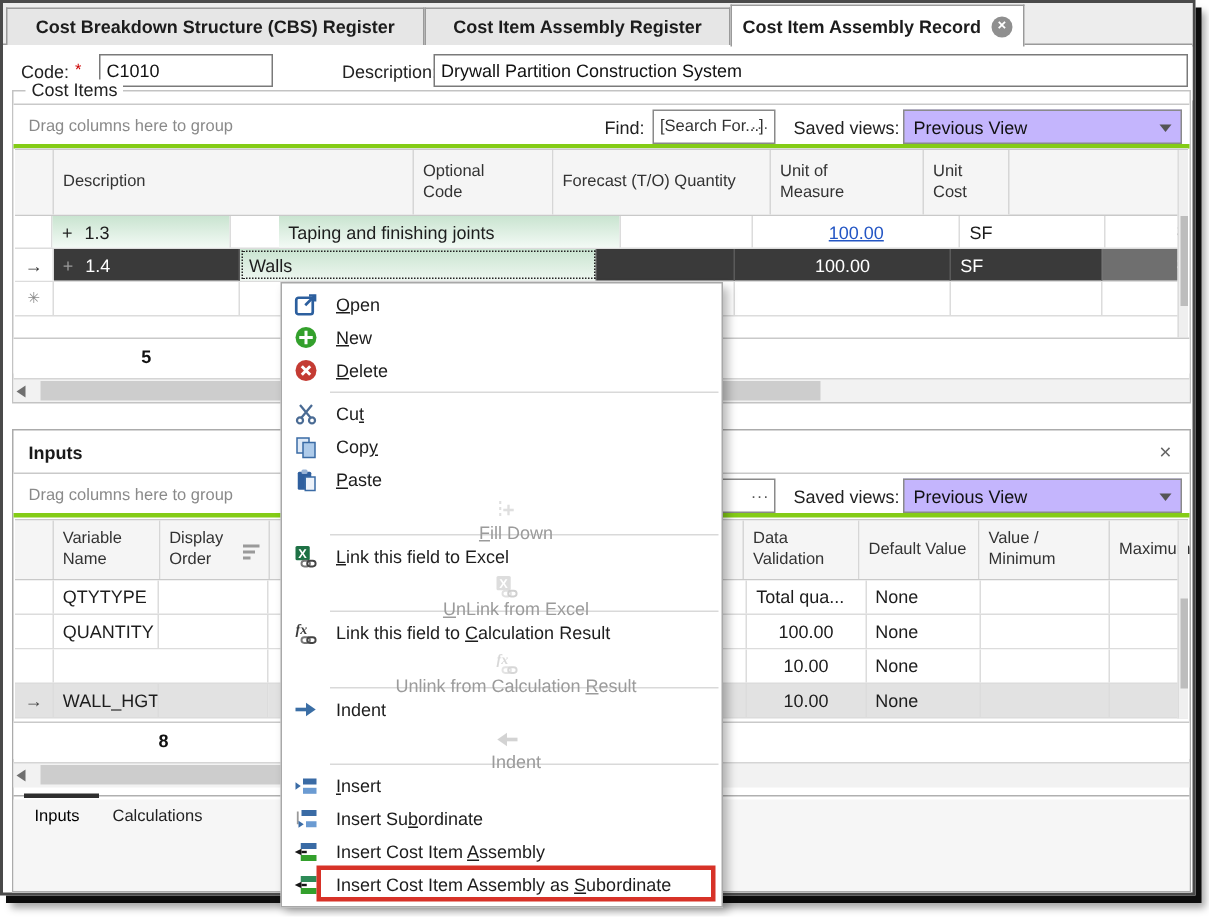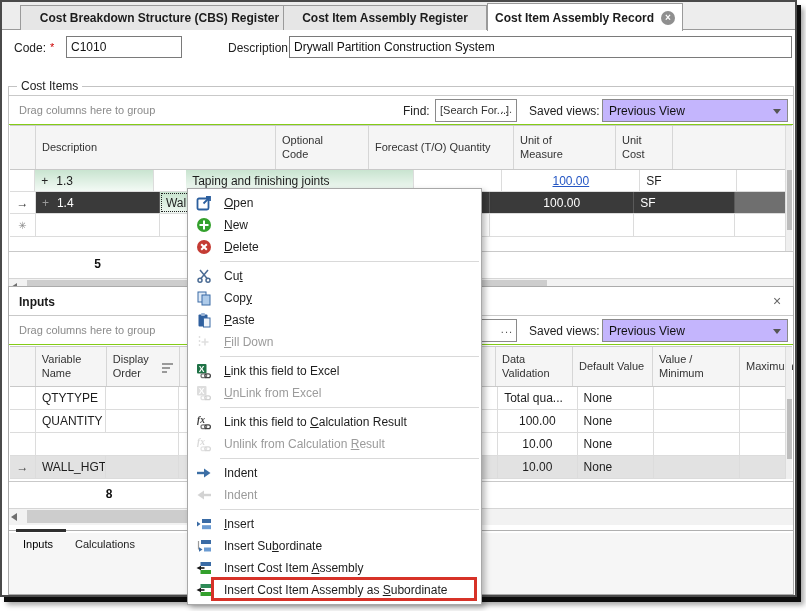--- a/index.html
+++ b/index.html
@@ -20,25 +20,25 @@
     font-size:10px; line-height:14px; text-align:center; font-weight:bold; }
 
   
   #formrow { position:absolute; left:0; top:29px; right:0; height:36px; background:#fff; }
   .flabel { font-size:12px; color:#222; position:absolute; top:10px; }
   .req { color:#cc0000; font-size:11px; position:absolute; top:10px; }
   .tfield { position:absolute; top:5px; height:22px; border:1px solid #7a7a7a; background:#fff;
     font-size:12px; color:#111; padding:3px 4px; }
 
   
-  #ci-box { position:absolute; left:6px; top:84px; width:786px; height:209px;
+  #ci-box { position:absolute; left:6px; top:58px; width:786px; height:209px;
     border:1px solid #c3c3c3; background:#fff; }
   #ci-legend { position:absolute; left:8px; top:-8px; background:#fff; padding:0 4px;
     font-size:12px; color:#222; }
-  .toolbar { position:absolute; left:0; right:0; height:30px; border-bottom:1px solid #84cc16; background:#fff; }
+  .toolbar { position:absolute; left:0; right:0; height:30px; border-bottom:3px solid #84cc16; background:#fff; }
   #ci-toolbar { top:8px; border-top:1px solid #c9c9c9; }
   .drag-hint { position:absolute; left:10px; top:8px; font-size:11px; color:#8a8a8a; }
   .find-label { position:absolute; font-size:12px; color:#222; top:8px; }
   .searchbox { position:absolute; top:3px; height:23px; border:1px solid #8a8a8a; background:#fff; }
   .searchbox .ph { position:absolute; left:4px; top:4px; font-size:11px; color:#333; }
   .sb-ellipsis { position:absolute; right:3px; top:3px; font-size:11px; color:#555; letter-spacing:1px; }
   .saved-label { position:absolute; font-size:12px; color:#222; top:8px; }
   .dropdown { position:absolute; top:3px; height:23px; border:1px solid #8a8a8a; background:#c4b5fd; }
   .dd-value { position:absolute; left:6px; top:4px; font-size:12px; color:#111; }
   .dd-arrow { position:absolute; right:6px; top:9px; width:0; height:0;
@@ -91,34 +91,34 @@
   .foot-tab { position:absolute; top:8px; font-size:11px; color:#222; }
   #ip-footer-bg { position:absolute; left:0; right:0; top:3px; bottom:0; background:#f6f6f6; }
 
   
   #menu { position:absolute; left:185px; top:186px; width:295px; background:#fff;
     border:1px solid #a8a8a8; box-shadow:3px 3px 6px rgba(0,0,0,.28); z-index:50; padding:3px 0; }
   .mi { height:22px; display:flex; align-items:center; font-size:12px; color:#1d1d1d; padding-left:7px; }
   .mi-icon { width:17px; height:17px; flex:0 0 17px; display:flex; align-items:center; justify-content:center; }
   .mi-icon svg { width:16px; height:16px; display:block; }
   .mi-label { margin-left:12px; white-space:nowrap; }
-  .mi.disabled { color:#9b9b9b; }
+  .mi.disabled { color:#9b9b9b;flex-direction:column; }
   .mi.disabled .mi-icon { filter:grayscale(1); opacity:.45; }
   .mi-sep { height:0; border-top:1px solid #d9d9d9; margin:3px 2px 3px 32px; }
   #red-box { position:absolute; left:23px; right:4px; border:3px solid #d73228; pointer-events:none; }
   u { text-decoration:underline; }
 </style>
 </head>
 <body>
 
 <div id="window">
 <div id="chrome">
 
   <div id="tabbar">
-        <div class="tab" style="left: 18px; width: 279px;">
+        <div class="tab" style="left: 2px; width: 279px;">
           <span>Cost Breakdown Structure (CBS) Register</span>
         </div>
         <div class="tab" style="left: 281px; width: 204px;">
           <span>Cost Item Assembly Register</span>
         </div>
         <div class="tab active" style="left: 485px; width: 196px;">
           <span>Cost Item Assembly Record</span>
           <span class="tab-close">×</span>
         </div>
       </div>

